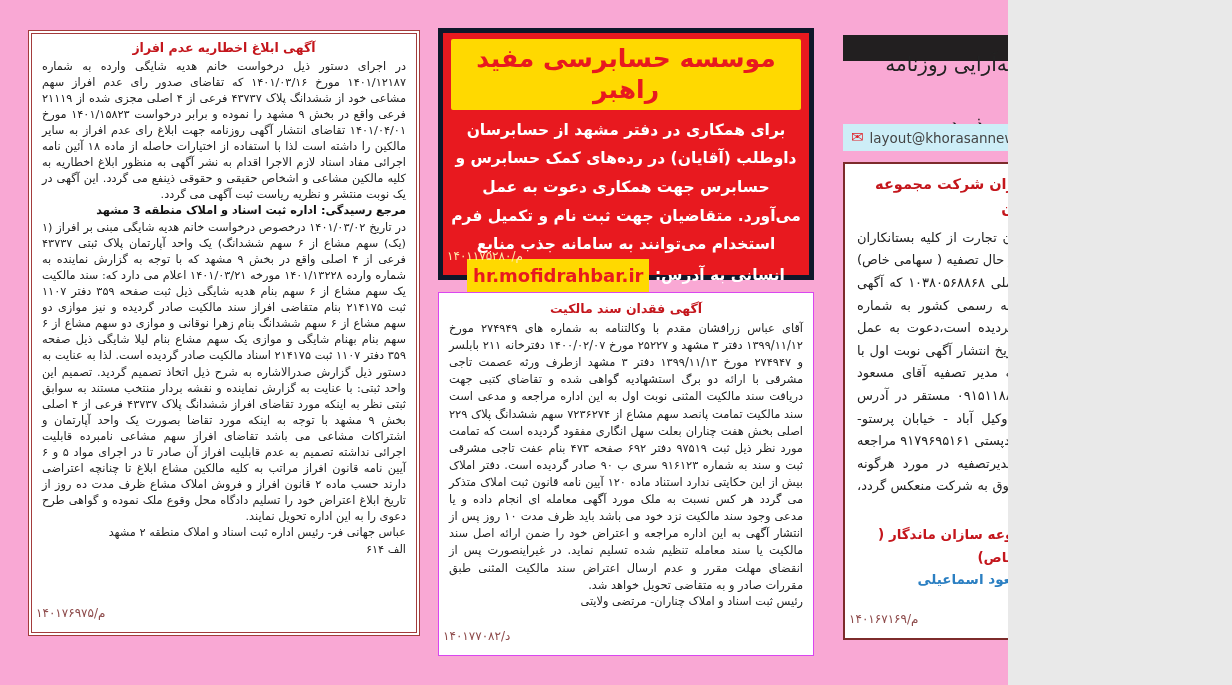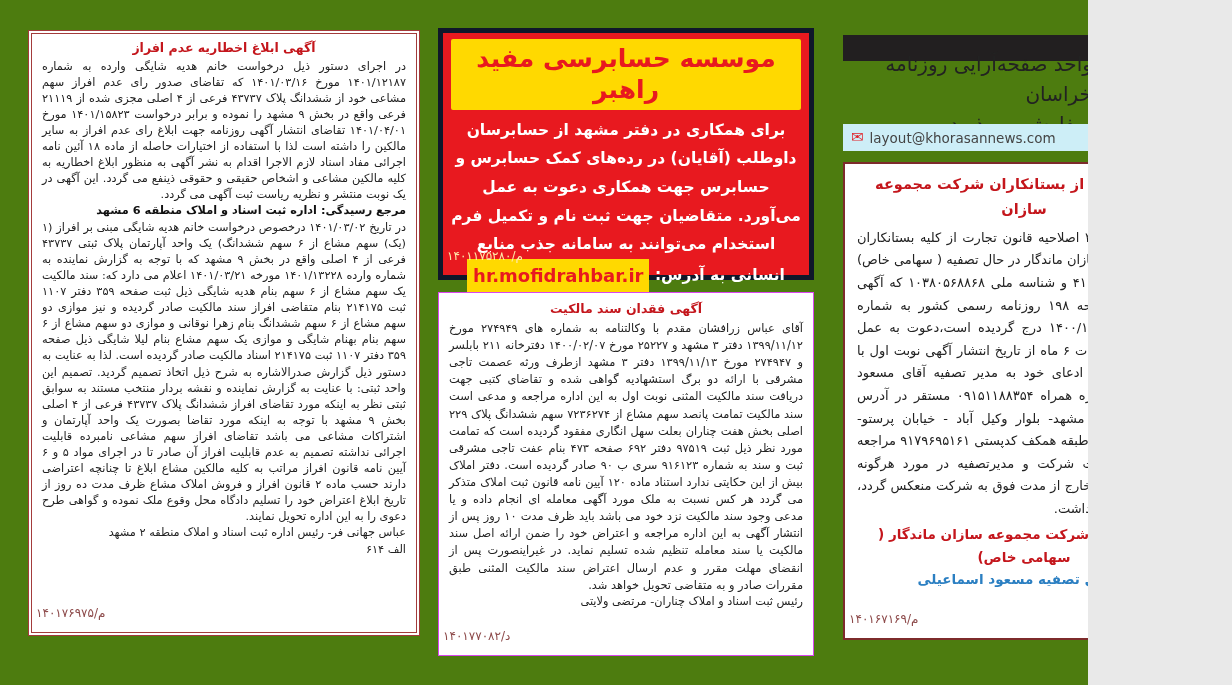--- a/index.html
+++ b/index.html
@@ -1,21 +1,21 @@
 <!DOCTYPE html>
 <html lang="fa"><head>
 <meta charset="utf-8">
 <style>
   * { margin: 0; padding: 0; box-sizing: border-box; }
   html, body { background: #e9e9e9; }
   .page {
     position: relative;
-    width: 1088px;
+    width: 1008px;
     height: 685px;
-    background: #4d7c0f;
+    background: #f9a8d4;
     overflow: hidden;
     direction: rtl;
     font-family: "DejaVu Sans", sans-serif;
     color: #1d1d1d;
   }
 
   
   .notice-outer {
     position: absolute;
     border: 1px solid #a33b3b;
@@ -206,21 +206,21 @@
 </style>
 </head>
 <body>
 
 <div class="page">
 
   <div class="notice-outer box-left">
     <div class="notice-inner">
       <div class="notice-title">آگهی ابلاغ اخطاریه عدم افراز</div>
       <div class="notice-body">در اجرای دستور ذیل درخواست خانم هدیه شایگی وارده به شماره ۱۴۰۱/۱۲۱۸۷ مورخ ۱۴۰۱/۰۳/۱۶ که تقاضای صدور رای عدم افراز سهم مشاعی خود از ششدانگ پلاک ۴۳۷۳۷ فرعی از ۴ اصلی مجزی شده از ۲۱۱۱۹ فرعی واقع در بخش ۹ مشهد را نموده و برابر درخواست ۱۴۰۱/۱۵۸۲۳ مورخ ۱۴۰۱/۰۴/۰۱ تقاضای انتشار آگهی روزنامه جهت ابلاغ رای عدم افراز به سایر مالکین را داشته است لذا با استفاده از اختیارات حاصله از ماده ۱۸ آئین نامه اجرائی مفاد اسناد لازم الاجرا اقدام به نشر آگهی به منظور ابلاغ اخطاریه به کلیه مالکین مشاعی و اشخاص حقیقی و حقوقی ذینفع می گردد. این آگهی در یک نوبت منتشر و نظریه ریاست ثبت آگهی می گردد.</div>
-      <div class="notice-sub">مرجع رسیدگی: اداره ثبت اسناد و املاک منطقه 6 مشهد</div>
+      <div class="notice-sub">مرجع رسیدگی: اداره ثبت اسناد و املاک منطقه 3 مشهد</div>
       <div class="notice-body">در تاریخ ۱۴۰۱/۰۳/۰۲ درخصوص درخواست خانم هدیه شایگی مبنی بر افراز (۱ (یک) سهم مشاع از ۶ سهم ششدانگ) یک واحد آپارتمان پلاک ثبتی ۴۳۷۳۷ فرعی از ۴ اصلی واقع در بخش ۹ مشهد که با توجه به گزارش نماینده به شماره وارده ۱۴۰۱/۱۳۲۲۸ مورخه ۱۴۰۱/۰۳/۲۱ اعلام می دارد که: سند مالکیت یک سهم مشاع از ۶ سهم بنام هدیه شایگی ذیل ثبت صفحه ۳۵۹ دفتر ۱۱۰۷ ثبت ۲۱۴۱۷۵ بنام متقاضی افراز سند مالکیت صادر گردیده و نیز موازی دو سهم مشاع از ۶ سهم ششدانگ بنام زهرا نوقانی و موازی دو سهم مشاع از ۶ سهم بنام بهنام شایگی و موازی یک سهم مشاع بنام لیلا شایگی ذیل صفحه ۳۵۹ دفتر ۱۱۰۷ ثبت ۲۱۴۱۷۵ اسناد مالکیت صادر گردیده است. لذا به عنایت به دستور ذیل گزارش صدرالاشاره به شرح ذیل اتخاذ تصمیم گردید. تصمیم این واحد ثبتی: با عنایت به گزارش نماینده و نقشه بردار منتخب مستند به سوابق ثبتی نظر به اینکه مورد تقاضای افراز ششدانگ پلاک ۴۳۷۳۷ فرعی از ۴ اصلی بخش ۹ مشهد با توجه به اینکه مورد تقاضا بصورت یک واحد آپارتمان و اشتراکات مشاعی می باشد تقاضای افراز سهم مشاعی نامبرده قابلیت اجرائی نداشته تصمیم به عدم قابلیت افراز آن صادر تا در اجرای مواد ۵ و ۶ آیین نامه قانون افراز مراتب به کلیه مالکین مشاع ابلاغ تا چنانچه اعتراضی دارند حسب ماده ۲ قانون افراز و فروش املاک مشاع ظرف مدت ده روز از تاریخ ابلاغ اعتراض خود را تسلیم دادگاه محل وقوع ملک نموده و گواهی طرح دعوی را به این اداره تحویل نمایند.</div>
       <div class="signature-line">عباس جهانی فر- رئیس اداره ثبت اسناد و املاک منطقه ۲ مشهد</div>
       <div class="signature-line">الف ۶۱۴</div>
       <div class="serial">۱۴۰۱۷۶۹۷۵/م</div>
     </div>
   </div>
 
   <div class="ad-audit">
     <div class="ad-audit-banner">
       <span class="ad-audit-title">موسسه حسابرسی مفید راهبر</span>

